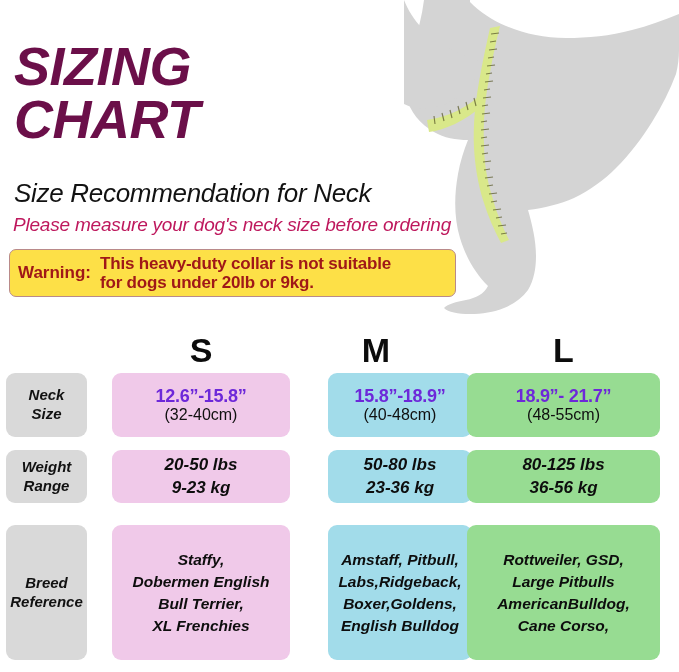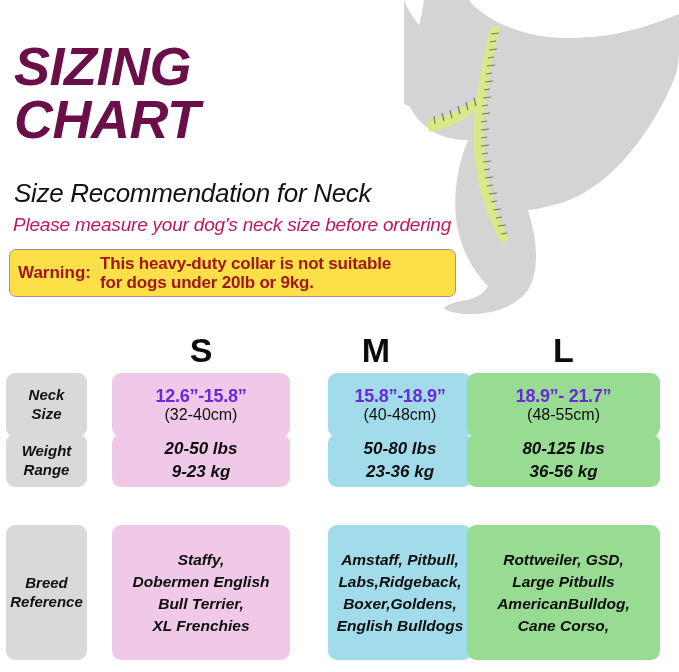--- a/index.html
+++ b/index.html
@@ -147,21 +147,21 @@
   .cell.green { background: #97dc92; }
 
   
   .col-label { left: 6px;   width: 81px;  }
   .col-s     { left: 112px; width: 178px; }
   .col-m     { left: 292px; width: 144px; margin-left: 36px; }
   .col-l     { left: 467px; width: 193px; }
 
   
   .row-neck   { top: 3px;   height: 64px; }
-  .row-weight { top: 64px;  height: 53px; }
+  .row-weight { top: 80px;  height: 53px; }
   .row-breed  { top: 155px; height: 135px; }
 
   .neck-primary {
     font-size: 18px;
     font-weight: bold;
     color: #6d28d9;
     line-height: 1.05;
     letter-spacing: -0.3px;
   }
   .neck-secondary {
@@ -387,21 +387,21 @@
       <span>Dobermen English</span>
       <span>Bull Terrier,</span>
       <span>XL Frenchies</span>
     </div>
   </div>
   <div class="cell blue col-m row-breed">
     <div class="breed-text">
       <span>Amstaff, Pitbull,</span>
       <span>Labs,Ridgeback,</span>
       <span>Boxer,Goldens,</span>
-      <span>English Bulldogs</span>
+      <span>English Bulldog</span>
     </div>
   </div>
   <div class="cell green col-l row-breed">
     <div class="breed-text">
       <span>Rottweiler, GSD,</span>
       <span>Large Pitbulls</span>
       <span>AmericanBulldog,</span>
       <span>Cane Corso,</span>
     </div>
   </div>

